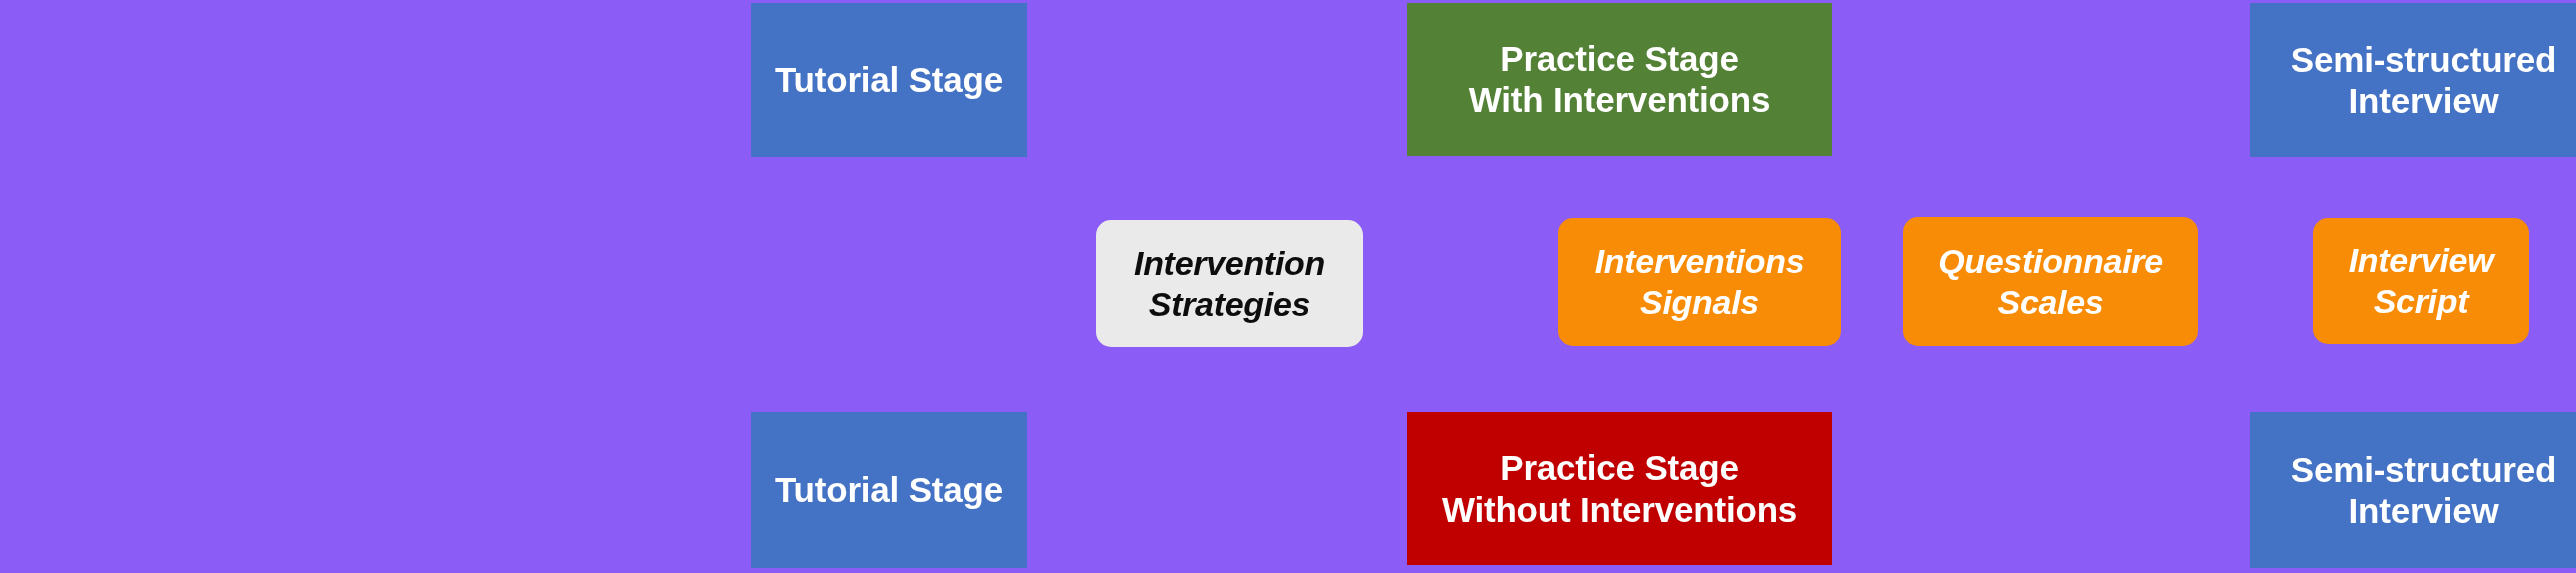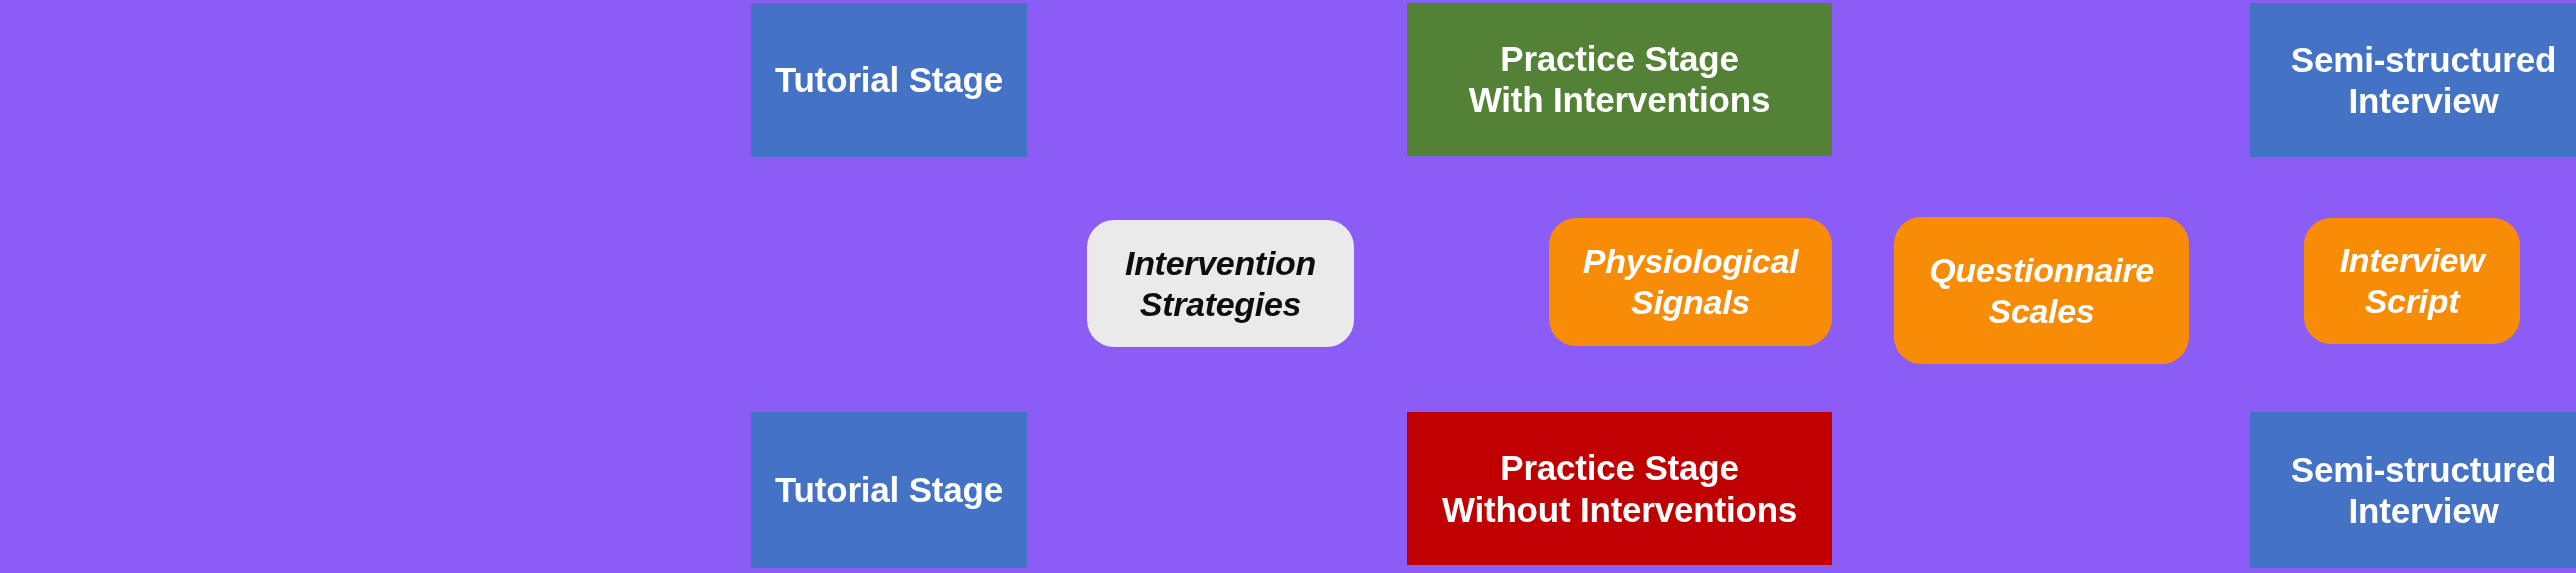--- a/index.html
+++ b/index.html
@@ -37,52 +37,53 @@
   .box.red   { background: #c00000; }
 
   
   .pill {
     position: absolute;
     box-sizing: border-box;
     display: flex;
     align-items: center;
     justify-content: center;
     text-align: center;
-    border-radius: 27px;
+    border-radius: 15px;
     font-weight: bold;
     font-style: italic;
     font-size: 34px;
     line-height: 1.2;
     letter-spacing: -0.3px;
     white-space: pre-line;
     padding: 3.7px 13px;
+    margin-left: 9px;
   }
   .pill.orange { background: #f98c06; color: #ffffff; }
   .pill.grey   { background: #eaeaea; color: #0d0d0d; }
 </style>
 </head>
 <body>
 
 <div id="stage">
 
   <div class="box blue" style="left:751px; top:2.8px; width:276px; height:154px;">Tutorial Stage</div>
 
   <div class="box green" style="left:1407px; top:2.8px; width:425px; height:153px;">Practice Stage
 With Interventions</div>
 
   <div class="box blue" style="left:2250px; top:2.8px; width:347px; height:154px;">Semi-structured
 Interview</div>
 
   <div class="pill grey" style="left:1087px; top:220px; width:267px; height:127px;">Intervention
 Strategies</div>
 
-  <div class="pill orange" style="left:1549px; top:218px; width:283px; height:128px;">Physiological
+  <div class="pill orange" style="left:1549px; top:218px; width:283px; height:128px;">Interventions
 Signals</div>
 
-  <div class="pill orange" style="left:1894px; top:217px; width:295px; height:147px;">Questionnaire
+  <div class="pill orange" style="left:1894px; top:217px; width:295px; height:129px;">Questionnaire
 Scales</div>
 
   <div class="pill orange" style="left:2304px; top:218px; width:216px; height:126px;">Interview
 Script</div>
 
   <div class="box blue" style="left:751px; top:412px; width:276px; height:156px;">Tutorial Stage</div>
 
   <div class="box red" style="left:1407px; top:412px; width:425px; height:153px;">Practice Stage
 Without Interventions</div>
 

